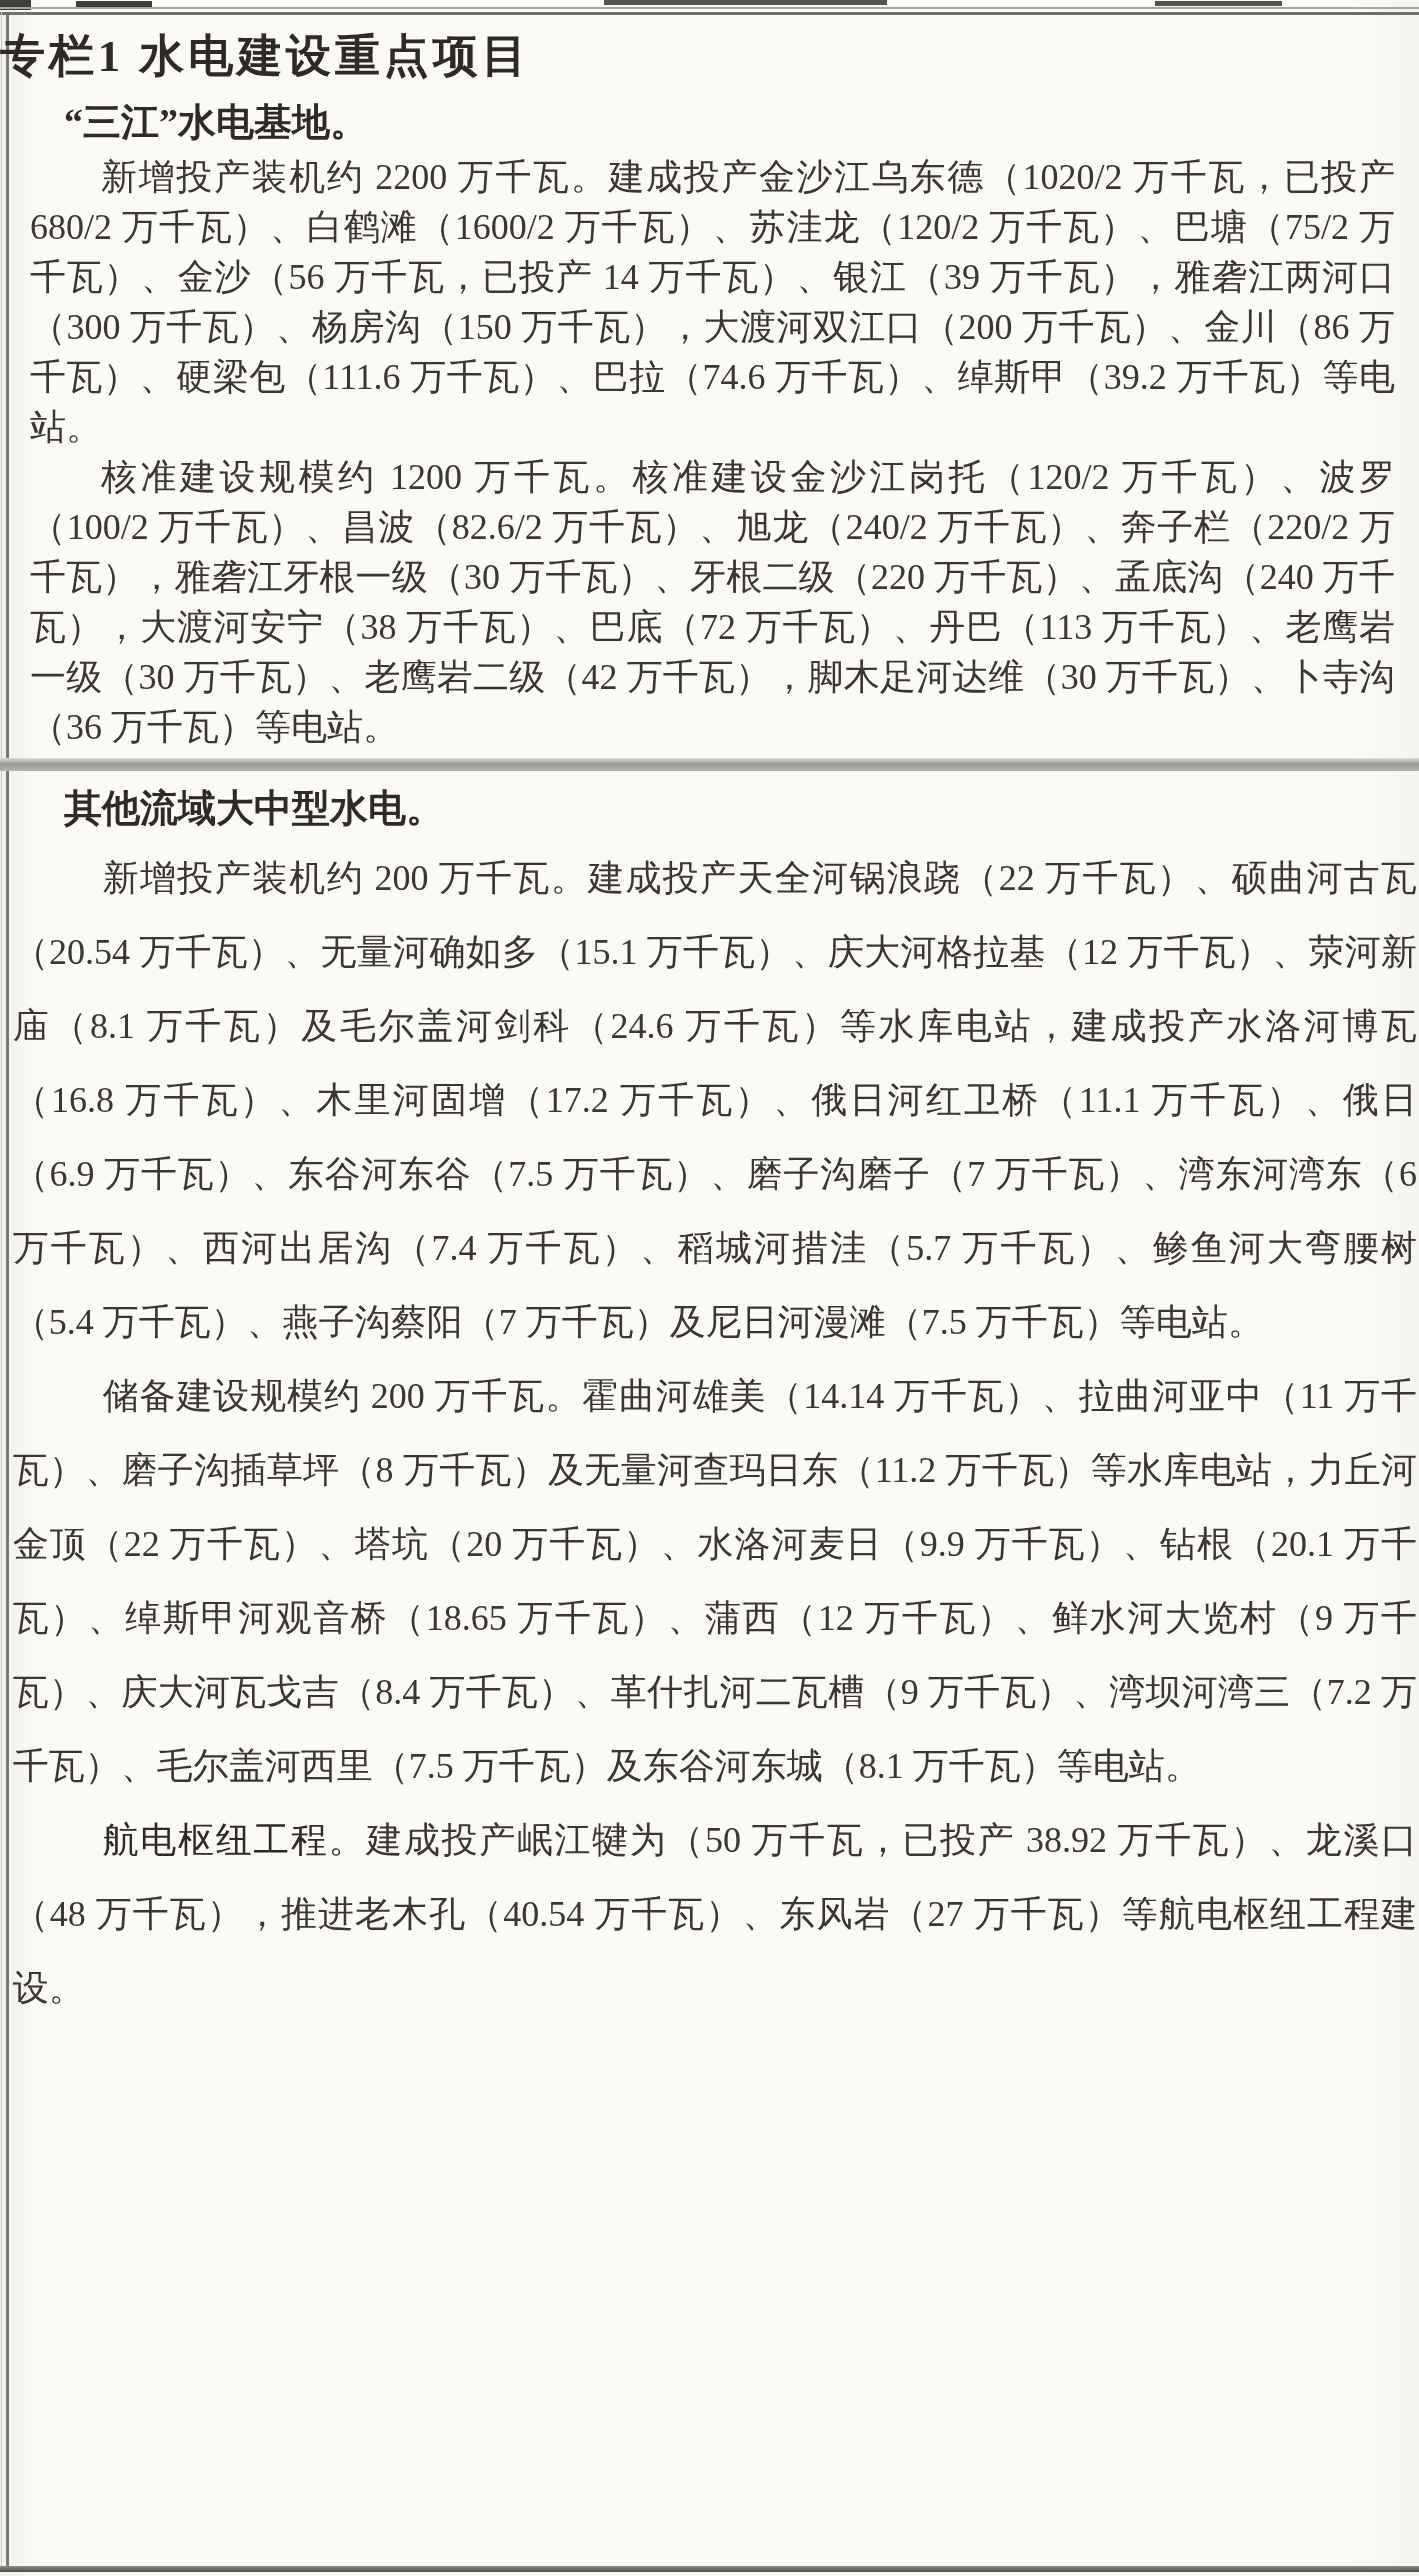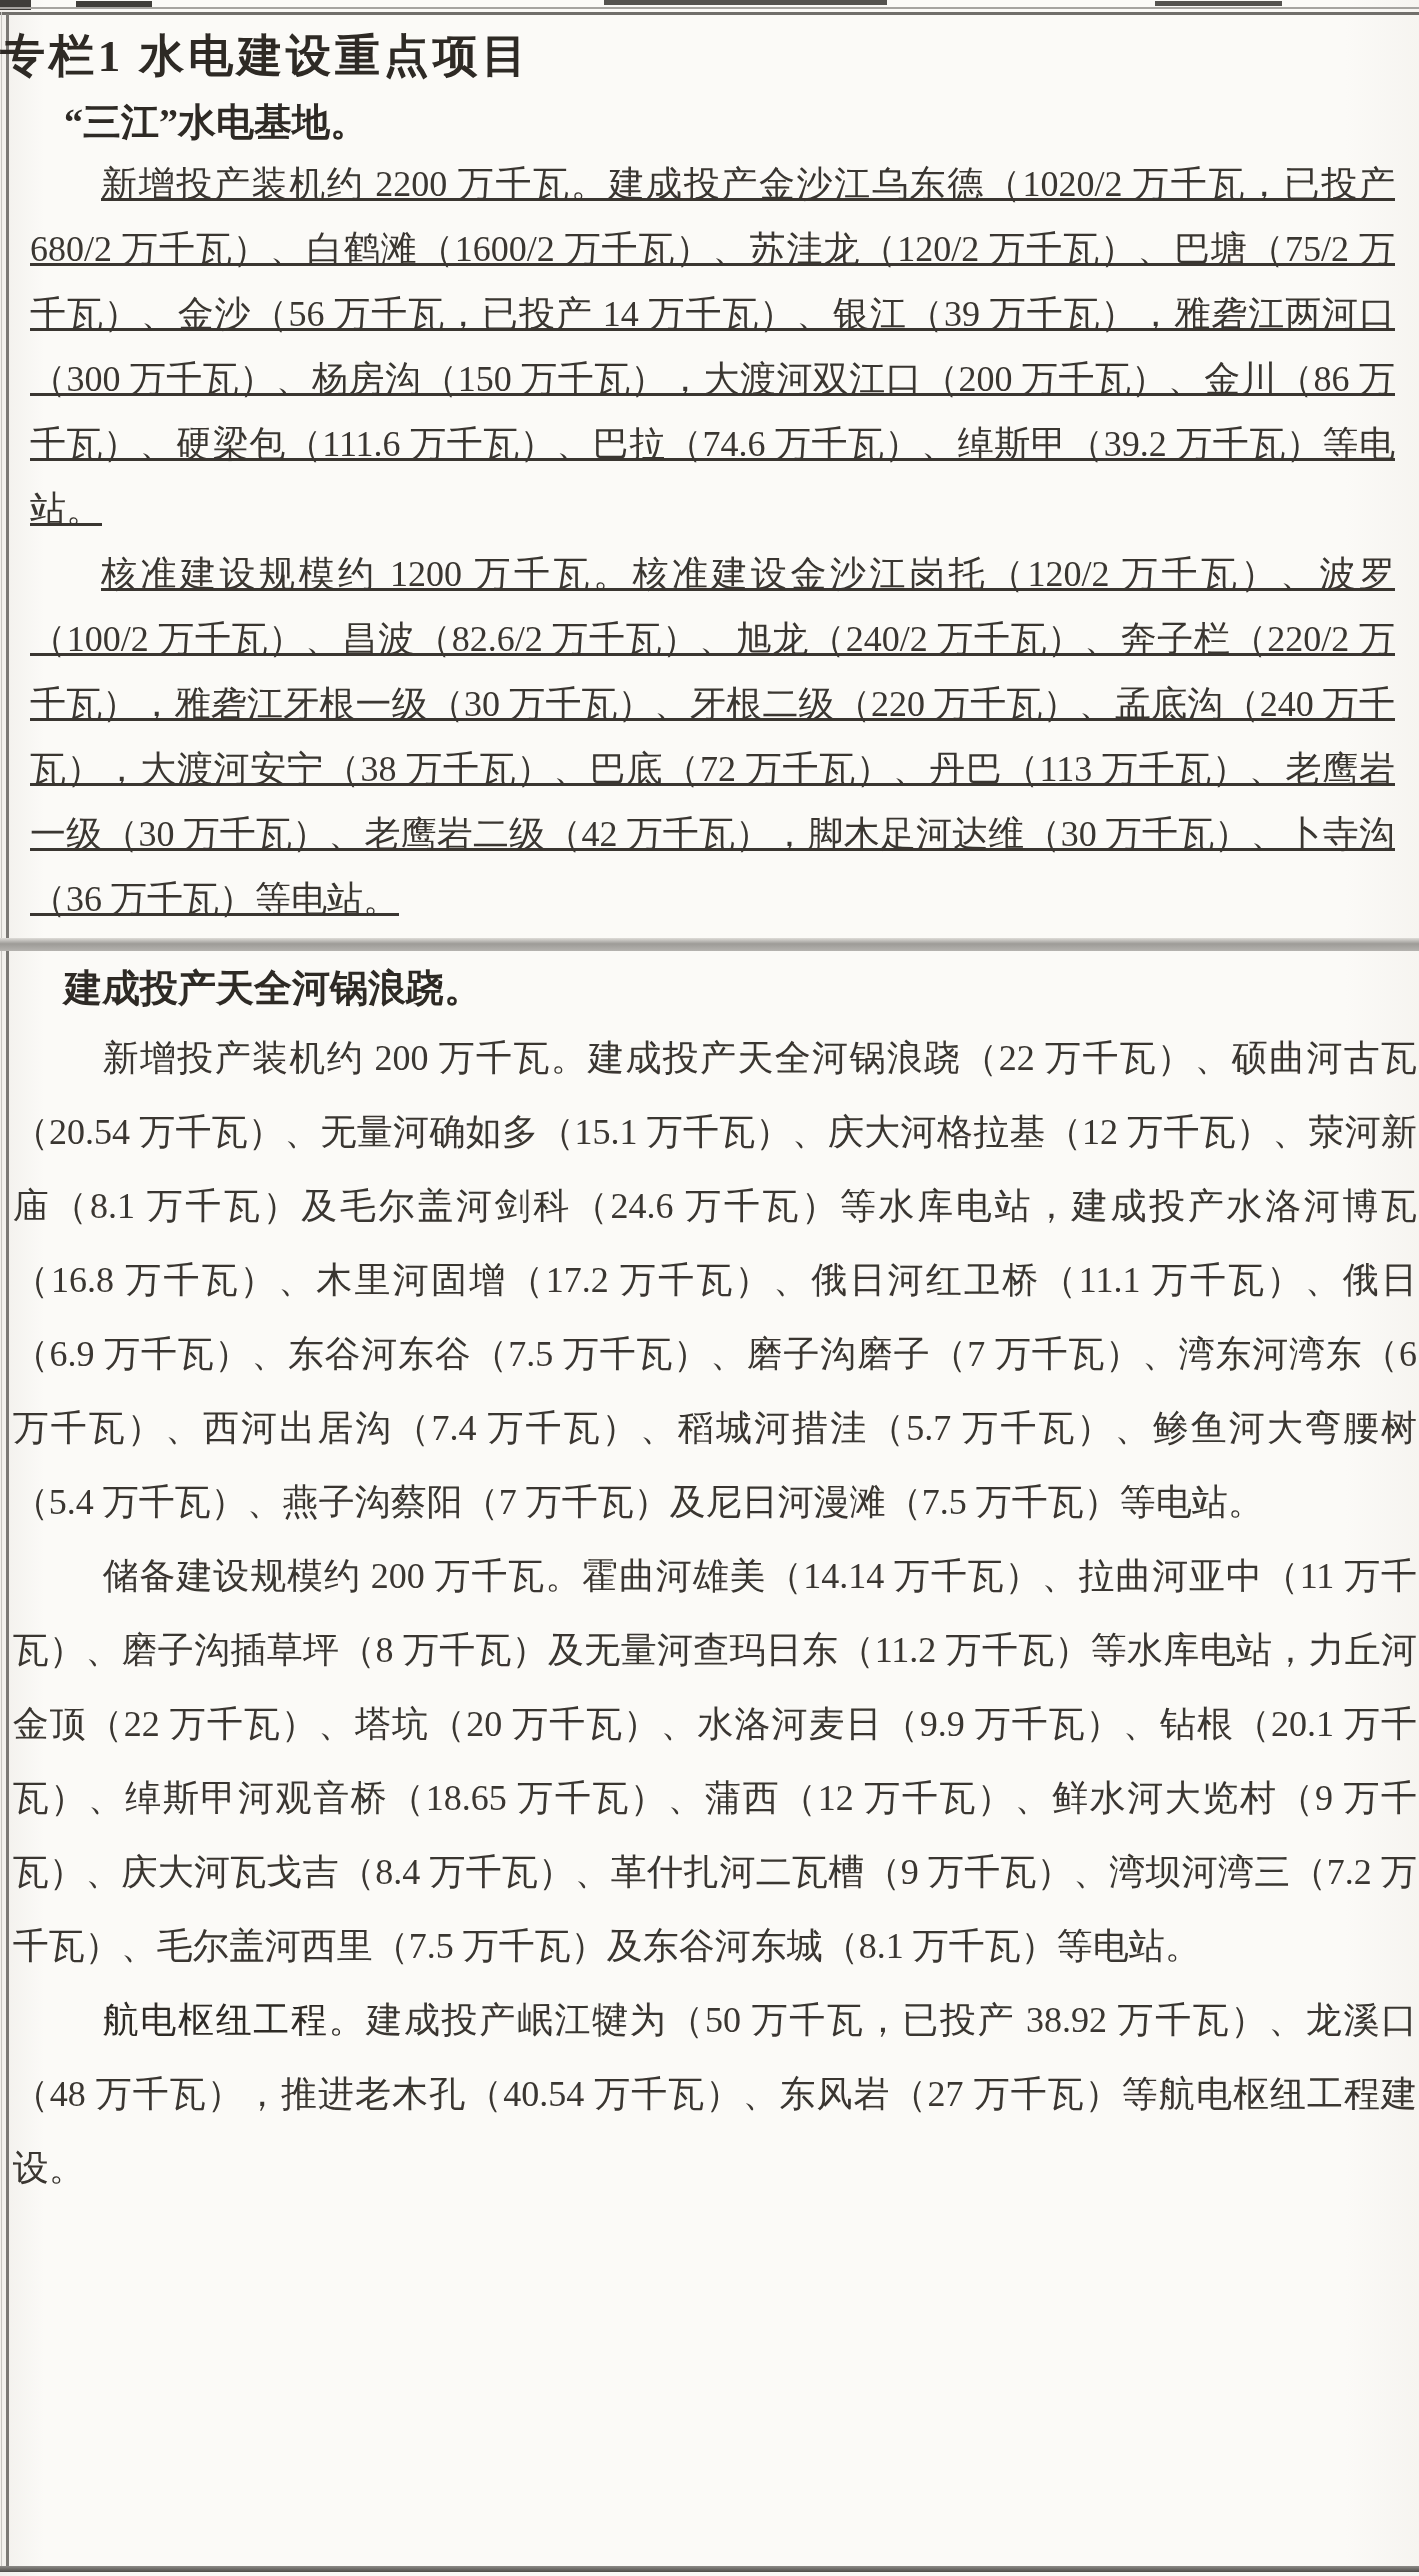--- a/index.html
+++ b/index.html
@@ -23,21 +23,21 @@
                  background:linear-gradient(180deg,#8d8b87,#504e4a); }
   .seam { width:1420px; height:12.7px; margin-top:6.8px;
           background:linear-gradient(180deg,#dedcd8,#9d9b97 45%,#b5b3af); }
   
   .content { position:absolute; top:13.6px; left:0; right:0; }
   .title { margin:13.6px 68px 0 0; text-align:left; font-size:45px; line-height:58px;
            font-weight:bold; letter-spacing:3.9px; color:#2e2a25; }
   .h2 { margin:13.6px 0 0 0; padding-left:64px; font-size:38px; line-height:47px;
         font-weight:bold; color:#2e2a25; }
   .para { margin:0; text-align:justify; color:#3a3631; font-size:36px; }
-  .s1 { line-height:65px; padding:0 25px 0 30px; text-indent:71px;text-decoration:underline; }
+  .s1 { line-height:50px; padding:0 25px 0 30px; text-indent:71px; }
   .s1.first { margin-top:5.8px; }
   .s2 { line-height:74px; padding:0 2.9px 0 12.7px; text-indent:90px; }
   .s2.first { margin-top:9.7px; }
   .h2.second { margin-top:13.6px; }
   .lead { font-weight:normal; color:#2e2a25; }
 </style>
 </head>
 <body>
 
 <div class="page">
@@ -56,20 +56,20 @@
 
     <section>
       <h2 class="h2">“三江”水电基地。</h2>
       <p class="para s1 first">新增投产装机约 2200 万千瓦。建成投产金沙江乌东德（1020/2 万千瓦，已投产 680/2 万千瓦）、白鹤滩（1600/2 万千瓦）、苏洼龙（120/2 万千瓦）、巴塘（75/2 万千瓦）、金沙（56 万千瓦，已投产 14 万千瓦）、银江（39 万千瓦），雅砻江两河口（300 万千瓦）、杨房沟（150 万千瓦），大渡河双江口（200 万千瓦）、金川（86 万千瓦）、硬梁包（111.6 万千瓦）、巴拉（74.6 万千瓦）、绰斯甲（39.2 万千瓦）等电站。</p>
       <p class="para s1">核准建设规模约 1200 万千瓦。核准建设金沙江岗托（120/2 万千瓦）、波罗（100/2 万千瓦）、昌波（82.6/2 万千瓦）、旭龙（240/2 万千瓦）、奔子栏（220/2 万千瓦），雅砻江牙根一级（30 万千瓦）、牙根二级（220 万千瓦）、孟底沟（240 万千瓦），大渡河安宁（38 万千瓦）、巴底（72 万千瓦）、丹巴（113 万千瓦）、老鹰岩一级（30 万千瓦）、老鹰岩二级（42 万千瓦），脚木足河达维（30 万千瓦）、卜寺沟（36 万千瓦）等电站。</p>
     </section>
 
     <div class="seam"></div>
 
     <section>
-      <h2 class="h2 second">建成投产天全河锅浪跷。</h2>
+      <h2 class="h2 second">其他流域大中型水电。</h2>
       <p class="para s2 first">新增投产装机约 200 万千瓦。建成投产天全河锅浪跷（22 万千瓦）、硕曲河古瓦（20.54 万千瓦）、无量河确如多（15.1 万千瓦）、庆大河格拉基（12 万千瓦）、荥河新庙（8.1 万千瓦）及毛尔盖河剑科（24.6 万千瓦）等水库电站，建成投产水洛河博瓦（16.8 万千瓦）、木里河固增（17.2 万千瓦）、俄日河红卫桥（11.1 万千瓦）、俄日（6.9 万千瓦）、东谷河东谷（7.5 万千瓦）、磨子沟磨子（7 万千瓦）、湾东河湾东（6 万千瓦）、西河出居沟（7.4 万千瓦）、稻城河措洼（5.7 万千瓦）、鲹鱼河大弯腰树（5.4 万千瓦）、燕子沟蔡阳（7 万千瓦）及尼日河漫滩（7.5 万千瓦）等电站。</p>
       <p class="para s2">储备建设规模约 200 万千瓦。霍曲河雄美（14.14 万千瓦）、拉曲河亚中（11 万千瓦）、磨子沟插草坪（8 万千瓦）及无量河查玛日东（11.2 万千瓦）等水库电站，力丘河金顶（22 万千瓦）、塔坑（20 万千瓦）、水洛河麦日（9.9 万千瓦）、钻根（20.1 万千瓦）、绰斯甲河观音桥（18.65 万千瓦）、蒲西（12 万千瓦）、鲜水河大览村（9 万千瓦）、庆大河瓦戈吉（8.4 万千瓦）、革什扎河二瓦槽（9 万千瓦）、湾坝河湾三（7.2 万千瓦）、毛尔盖河西里（7.5 万千瓦）及东谷河东城（8.1 万千瓦）等电站。</p>
       <p class="para s2"><span class="lead">航电枢纽工程。</span><span>建成投产岷江犍为（50 万千瓦，已投产 38.92 万千瓦）、龙溪口（48 万千瓦），推进老木孔（40.54 万千瓦）、东风岩（27 万千瓦）等航电枢纽工程建设。</span></p>
     </section>
   </div>
 </div>
 
 
 </body></html>

